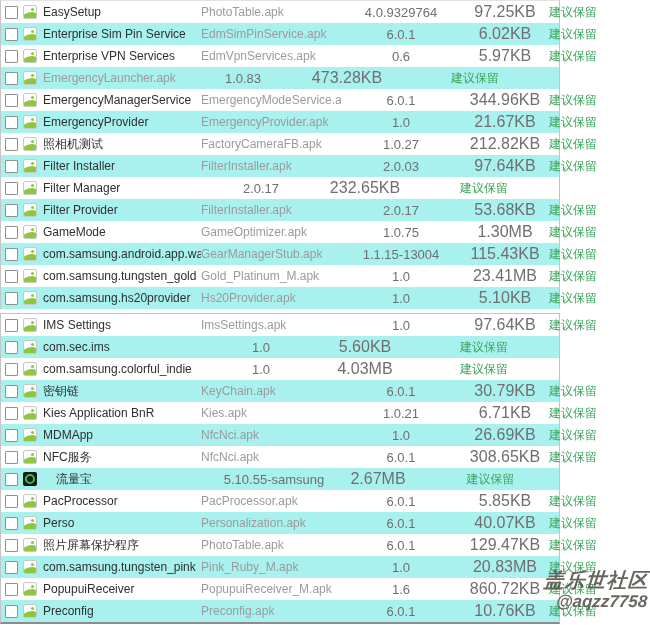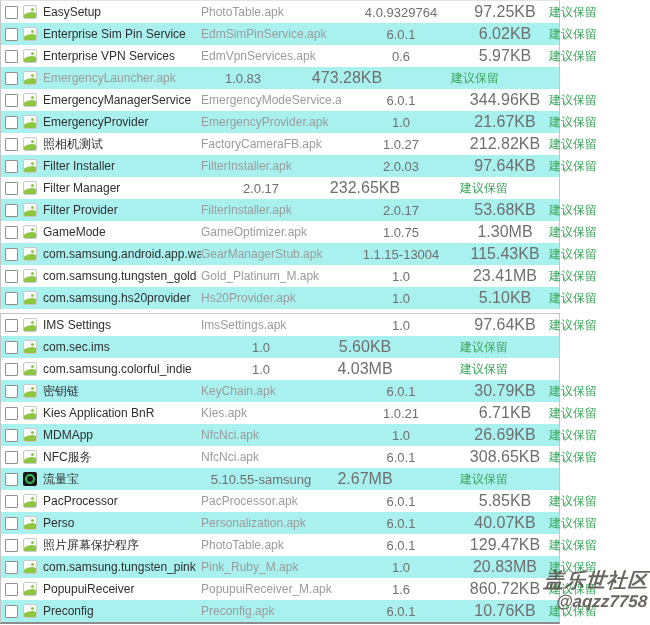--- a/index.html
+++ b/index.html
@@ -28,21 +28,21 @@
   .icon.apk::before{
     content:"";position:absolute;top:2px;right:2px;width:3px;height:3px;border-radius:50%;
     background:var(--icon-green);
   }
   .icon.operamax{background:#171717;overflow:hidden;}
   .icon.operamax::after{
     content:"";position:absolute;top:2px;left:2px;width:6px;height:6px;
     border:2px solid #3dbb57;border-radius:50%;
   }
   .name{flex:0 0 158px;font-size:12px;color:var(--name-text);white-space:nowrap;overflow:hidden;}
-  .name.underline{}
+  .name.underline{margin-left:13px;}
   .file{flex:0 0 140px;font-size:12px;color:var(--file-text);white-space:nowrap;overflow:hidden;}
   .ver{flex:0 0 120px;font-size:13px;color:var(--meta-text);text-align:center;white-space:nowrap;}
   .size{flex:0 0 88px;font-size:16px;color:var(--meta-text);text-align:center;white-space:nowrap;}
   .action{flex:1 1 auto;font-size:12px;color:var(--keep-green);text-align:center;white-space:nowrap;}
   .watermark{
     position:absolute;right:2px;top:569px;text-align:right;z-index:5;
     color:var(--wm-text);font-weight:bold;font-style:italic;opacity:.88;
     line-height:22px;pointer-events:none;transform:skewX(-4deg);
   }
   .wm1{font-size:20px;letter-spacing:1px;}

